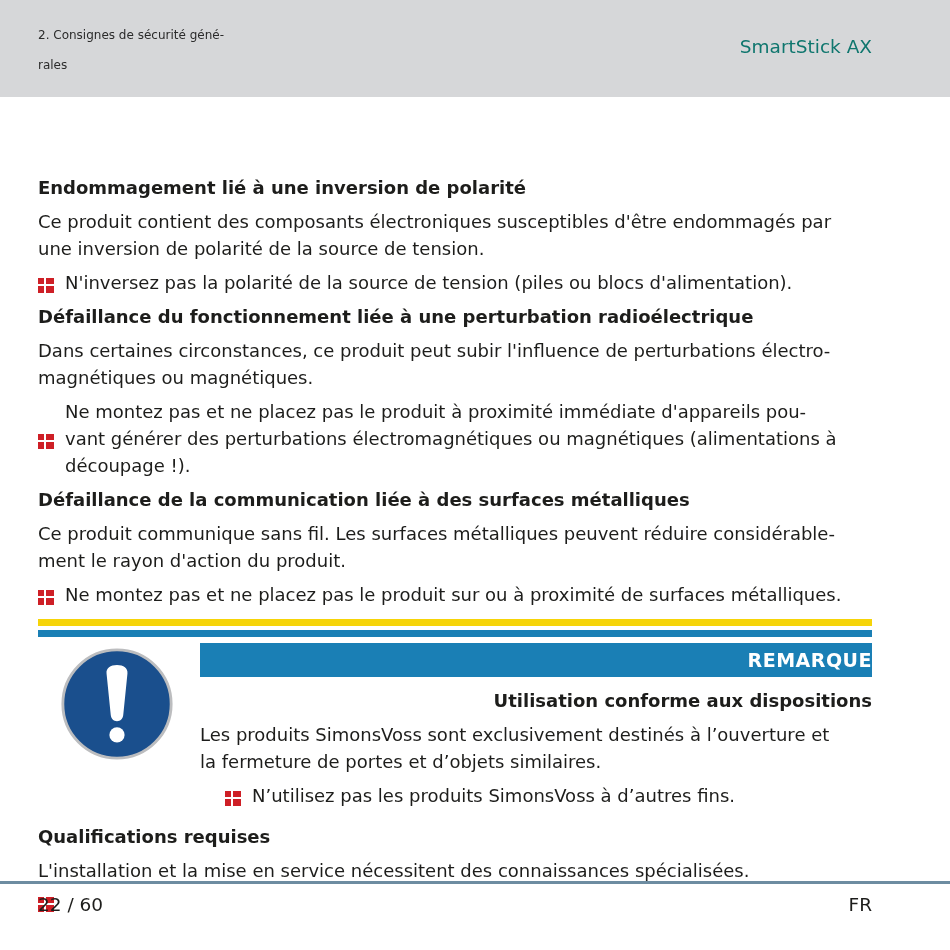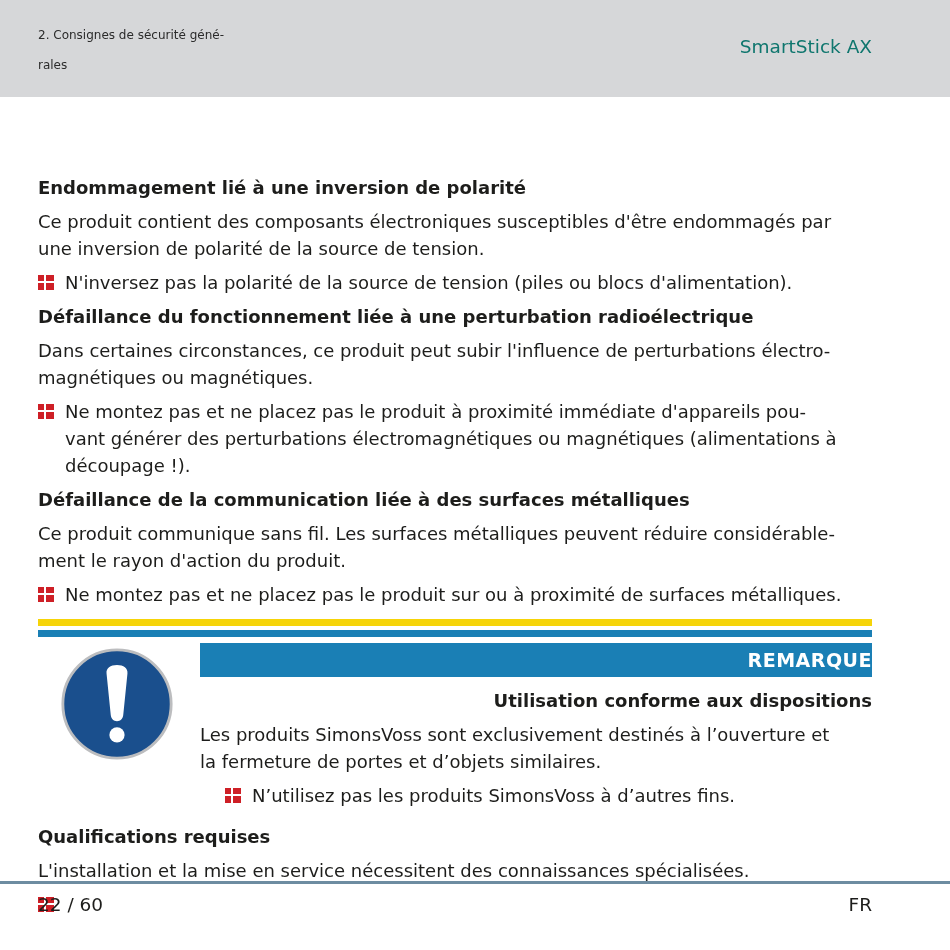--- a/index.html
+++ b/index.html
@@ -53,21 +53,21 @@
     font-weight: 700;
     line-height: 27px;
     margin: 7px 0;
   }
   .para {
     margin: 7px 0;
     white-space: pre-line;
   }
   .bullet {
     display: flex;
-    align-items: flex-start;
+    align-items: center;
     gap: 11px;
     margin: 7px 0;
   }
   .sq-icon {
     flex: 0 0 auto;
     width: 16px; height: 15px;
     margin-top: 6px;
     background-color: #ce1f26;
     background-image:
       linear-gradient(to right, rgba(0,0,0,0) 0 6px, #ffffff 6px 8px, rgba(0,0,0,0) 8px),

